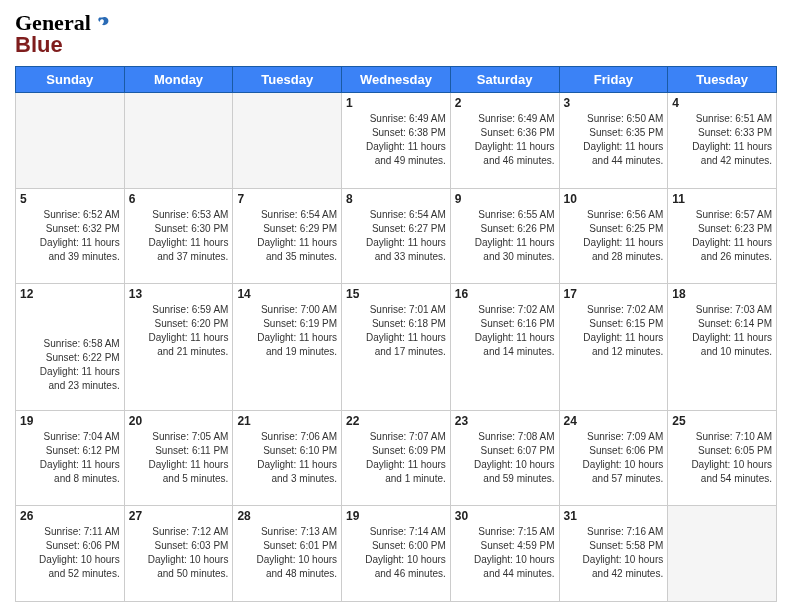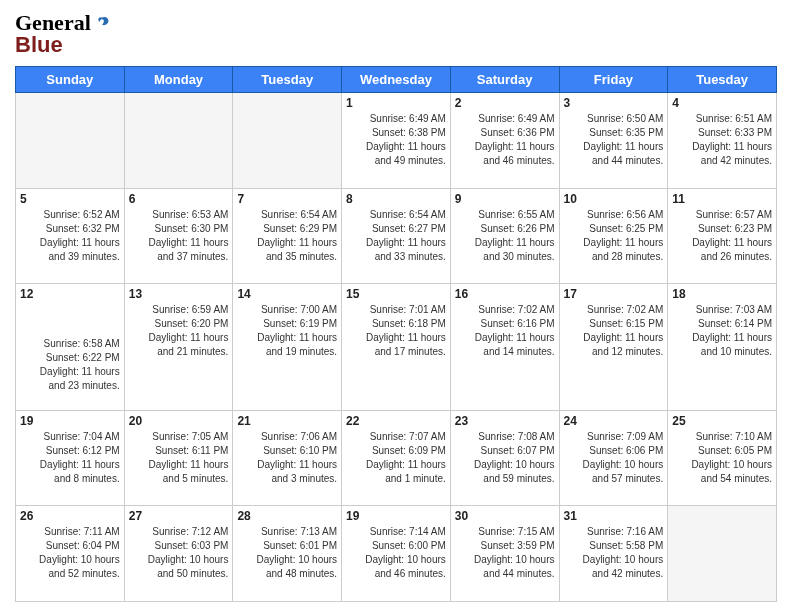--- a/index.html
+++ b/index.html
@@ -310,21 +310,21 @@
             <div class="day-info" style="white-space: pre-line;">Sunrise: 7:10 AM
 Sunset: 6:05 PM
 Daylight: 10 hours
 and 54 minutes.</div>
           </td>
         </tr>
         <tr>
           <td>
             <div class="day-number">26</div>
             <div class="day-info" style="white-space: pre-line;">Sunrise: 7:11 AM
-Sunset: 6:04 PM
+Sunset: 6:06 PM
 Daylight: 10 hours
 and 52 minutes.</div>
           </td>
           <td>
             <div class="day-number">27</div>
             <div class="day-info" style="white-space: pre-line;">Sunrise: 7:12 AM
 Sunset: 6:03 PM
 Daylight: 10 hours
 and 50 minutes.</div>
           </td>
@@ -338,21 +338,21 @@
           <td>
             <div class="day-number">19</div>
             <div class="day-info" style="white-space: pre-line;">Sunrise: 7:14 AM
 Sunset: 6:00 PM
 Daylight: 10 hours
 and 46 minutes.</div>
           </td>
           <td>
             <div class="day-number">30</div>
             <div class="day-info" style="white-space: pre-line;">Sunrise: 7:15 AM
-Sunset: 3:59 PM
+Sunset: 4:59 PM
 Daylight: 10 hours
 and 44 minutes.</div>
           </td>
           <td>
             <div class="day-number">31</div>
             <div class="day-info" style="white-space: pre-line;">Sunrise: 7:16 AM
 Sunset: 5:58 PM
 Daylight: 10 hours
 and 42 minutes.</div>
           </td>

